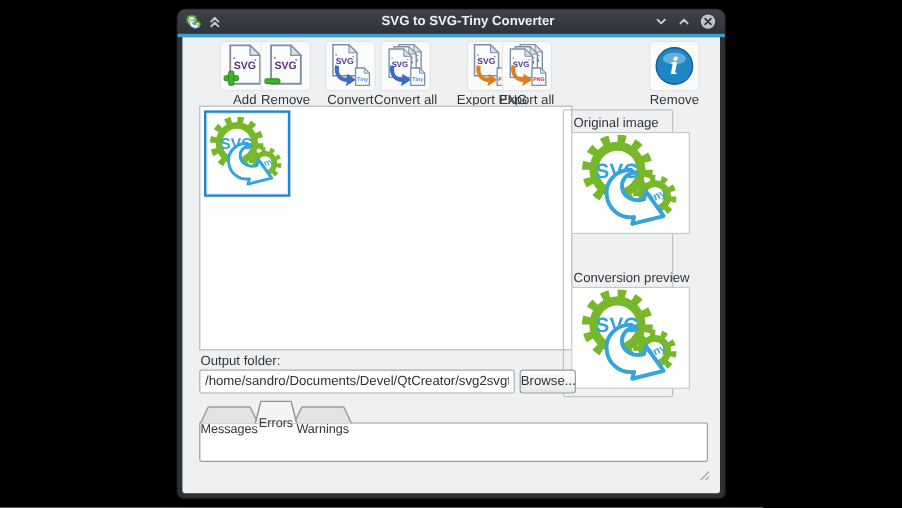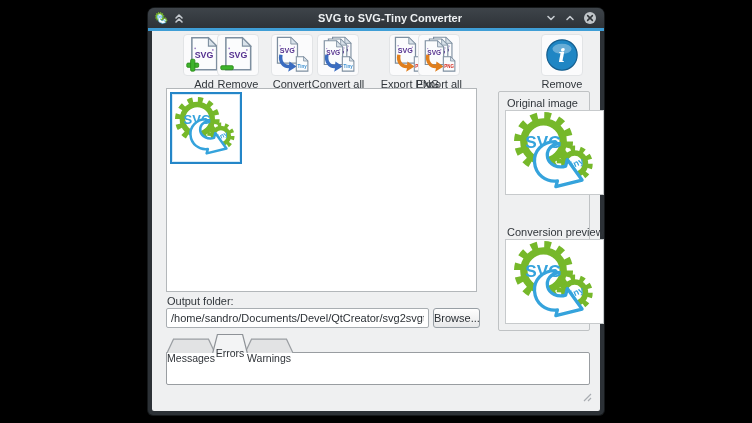--- a/index.html
+++ b/index.html
@@ -32,21 +32,21 @@
 
   
   .filelist { position:absolute; left:14px; top:57px; width:311px; height:204px;
               background:#fff; border:1px solid #b3b7ba; }
   .fitem { position:absolute; left:3px; top:3px; width:72px; height:72px;
            background:#fff; border:2px solid #2486c8;
            box-shadow:inset 0 0 0 1px #d6ebf8;
            display:flex; align-items:center; justify-content:center; }
 
   
-  .rpanel { position:absolute; left:346px; top:60px; width:92px; height:240px;
+  .rpanel { position:absolute; left:317px; top:60px; width:92px; height:240px;
             border:1px solid #bfc2c4; border-radius:2px; }
   .rpanel .plabel { position:absolute; left:8px; font-size:11px; color:#31363b; white-space:nowrap; }
   .pl1 { top:5px; } .pl2 { top:134px; }
   .pbox { position:absolute; left:6px; width:99px; height:85px; background:#fff;
           border:1px solid #c7cacc; display:flex; align-items:center; justify-content:center;
           overflow:hidden; }
   .pb1 { top:18px; } .pb2 { top:147px; }
 
   
   .outlabel { position:absolute; left:15px; top:264px; font-size:11px; }

